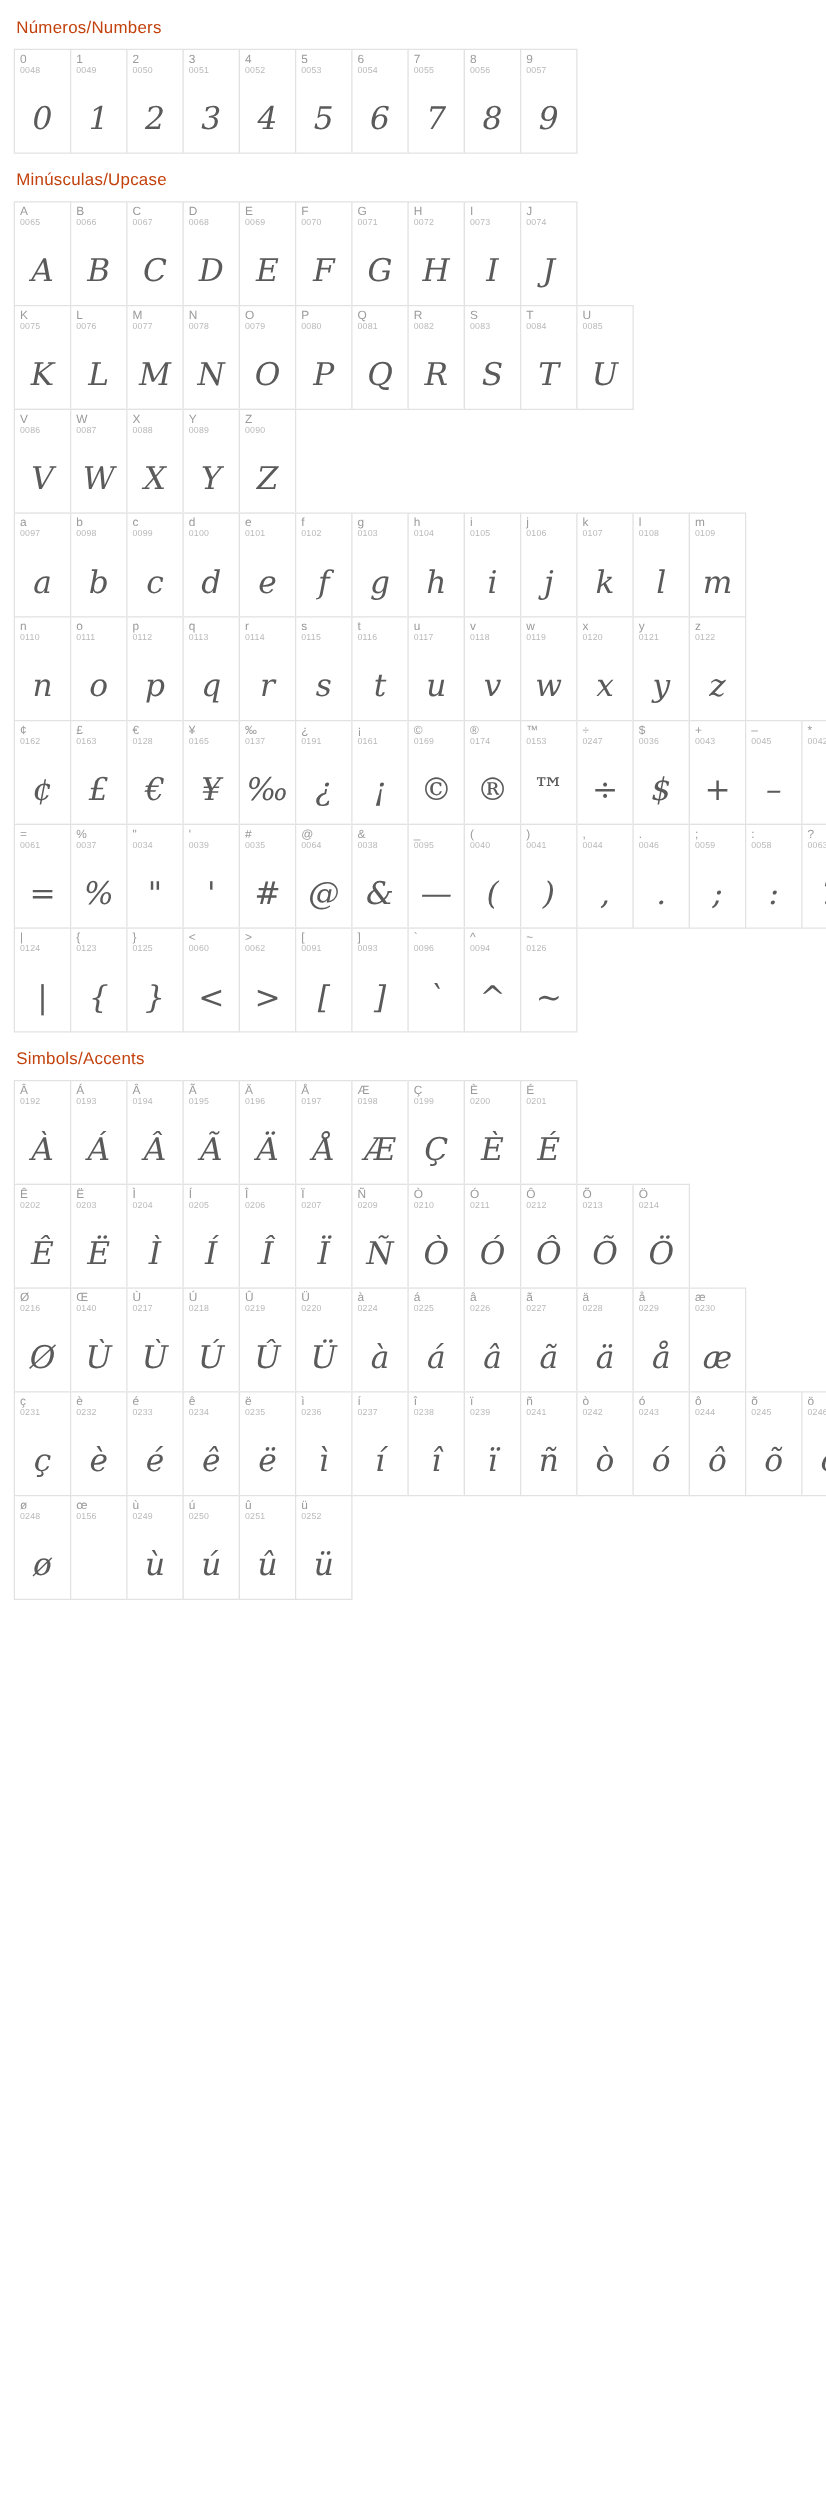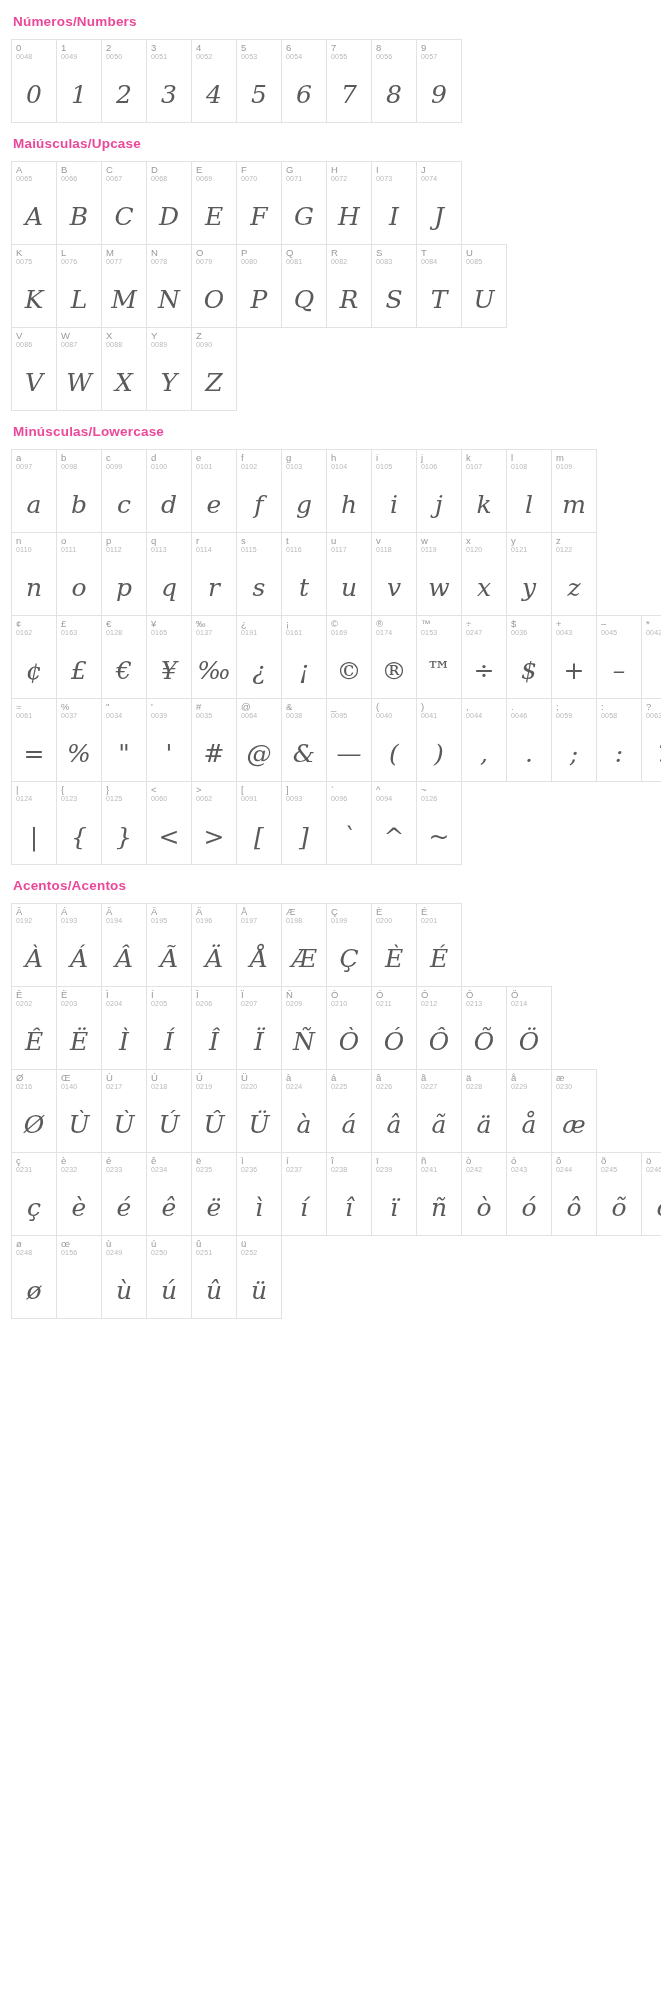--- a/index.html
+++ b/index.html
@@ -15,22 +15,22 @@
   .page {
     width: 661px;
     box-sizing: border-box;
     padding: 0 0 20px 0;
   }
   .section {
     margin: 0 0 0 0;
   }
   .section-title {
     font-size: 13.5px;
-    color: #ec4899;
-    font-weight: bold;
+    color: #c2410c;
+    font-weight: normal;
     padding: 14px 0 10px 13px;
     letter-spacing: 0.2px;
   }
   .grid {
     display: flex;
     flex-wrap: wrap;
     margin-left: 11px;
   }
   .row {
     display: flex;
@@ -138,21 +138,21 @@
             </div>
             <div class="cell">
               <span class="char">9</span>
               <span class="code">0057</span>
               <span class="glyph">9</span>
             </div>
           </div>
         </div>
       </div>
       <div class="section">
-        <div class="section-title">Maiúsculas/Upcase</div>
+        <div class="section-title">Minúsculas/Upcase</div>
         <div class="grid">
           <div class="row">
             <div class="cell">
               <span class="char">A</span>
               <span class="code">0065</span>
               <span class="glyph">A</span>
             </div>
             <div class="cell">
               <span class="char">B</span>
               <span class="code">0066</span>
@@ -274,167 +274,166 @@
             </div>
             <div class="cell">
               <span class="char">Y</span>
               <span class="code">0089</span>
               <span class="glyph">Y</span>
             </div>
             <div class="cell">
               <span class="char">Z</span>
               <span class="code">0090</span>
               <span class="glyph">Z</span>
-            </div>
-          </div>
-        </div>
-      </div>
-      <div class="section">
-        <div class="section-title">Minúsculas/Lowercase</div>
-        <div class="grid">
-          <div class="row">
-            <div class="cell">
-              <span class="char">a</span>
-              <span class="code">0097</span>
-              <span class="glyph">a</span>
-            </div>
-            <div class="cell">
-              <span class="char">b</span>
-              <span class="code">0098</span>
-              <span class="glyph">b</span>
-            </div>
-            <div class="cell">
-              <span class="char">c</span>
-              <span class="code">0099</span>
-              <span class="glyph">c</span>
-            </div>
-            <div class="cell">
-              <span class="char">d</span>
-              <span class="code">0100</span>
-              <span class="glyph">d</span>
-            </div>
-            <div class="cell">
-              <span class="char">e</span>
-              <span class="code">0101</span>
-              <span class="glyph">e</span>
-            </div>
-            <div class="cell">
-              <span class="char">f</span>
-              <span class="code">0102</span>
-              <span class="glyph">f</span>
-            </div>
-            <div class="cell">
-              <span class="char">g</span>
-              <span class="code">0103</span>
-              <span class="glyph">g</span>
-            </div>
-            <div class="cell">
-              <span class="char">h</span>
-              <span class="code">0104</span>
-              <span class="glyph">h</span>
-            </div>
-            <div class="cell">
-              <span class="char">i</span>
-              <span class="code">0105</span>
-              <span class="glyph">i</span>
-            </div>
-            <div class="cell">
-              <span class="char">j</span>
-              <span class="code">0106</span>
-              <span class="glyph">j</span>
-            </div>
-            <div class="cell">
-              <span class="char">k</span>
-              <span class="code">0107</span>
-              <span class="glyph">k</span>
-            </div>
-            <div class="cell">
-              <span class="char">l</span>
-              <span class="code">0108</span>
-              <span class="glyph">l</span>
-            </div>
-            <div class="cell">
-              <span class="char">m</span>
-              <span class="code">0109</span>
-              <span class="glyph">m</span>
-            </div>
-          </div>
-          <div class="row">
-            <div class="cell">
-              <span class="char">n</span>
-              <span class="code">0110</span>
-              <span class="glyph">n</span>
-            </div>
-            <div class="cell">
-              <span class="char">o</span>
-              <span class="code">0111</span>
-              <span class="glyph">o</span>
-            </div>
-            <div class="cell">
-              <span class="char">p</span>
-              <span class="code">0112</span>
-              <span class="glyph">p</span>
-            </div>
-            <div class="cell">
-              <span class="char">q</span>
-              <span class="code">0113</span>
-              <span class="glyph">q</span>
-            </div>
-            <div class="cell">
-              <span class="char">r</span>
-              <span class="code">0114</span>
-              <span class="glyph">r</span>
-            </div>
-            <div class="cell">
-              <span class="char">s</span>
-              <span class="code">0115</span>
-              <span class="glyph">s</span>
-            </div>
-            <div class="cell">
-              <span class="char">t</span>
-              <span class="code">0116</span>
-              <span class="glyph">t</span>
-            </div>
-            <div class="cell">
-              <span class="char">u</span>
-              <span class="code">0117</span>
-              <span class="glyph">u</span>
-            </div>
-            <div class="cell">
-              <span class="char">v</span>
-              <span class="code">0118</span>
-              <span class="glyph">v</span>
-            </div>
-            <div class="cell">
-              <span class="char">w</span>
-              <span class="code">0119</span>
-              <span class="glyph">w</span>
-            </div>
-            <div class="cell">
-              <span class="char">x</span>
-              <span class="code">0120</span>
-              <span class="glyph">x</span>
-            </div>
-            <div class="cell">
-              <span class="char">y</span>
-              <span class="code">0121</span>
-              <span class="glyph">y</span>
-            </div>
-            <div class="cell">
-              <span class="char">z</span>
-              <span class="code">0122</span>
-              <span class="glyph">z</span>
             </div>
           </div>
         </div>
       </div>
       <div class="section">
         <div class="grid">
           <div class="row">
             <div class="cell">
+              <span class="char">a</span>
+              <span class="code">0097</span>
+              <span class="glyph">a</span>
+            </div>
+            <div class="cell">
+              <span class="char">b</span>
+              <span class="code">0098</span>
+              <span class="glyph">b</span>
+            </div>
+            <div class="cell">
+              <span class="char">c</span>
+              <span class="code">0099</span>
+              <span class="glyph">c</span>
+            </div>
+            <div class="cell">
+              <span class="char">d</span>
+              <span class="code">0100</span>
+              <span class="glyph">d</span>
+            </div>
+            <div class="cell">
+              <span class="char">e</span>
+              <span class="code">0101</span>
+              <span class="glyph">e</span>
+            </div>
+            <div class="cell">
+              <span class="char">f</span>
+              <span class="code">0102</span>
+              <span class="glyph">f</span>
+            </div>
+            <div class="cell">
+              <span class="char">g</span>
+              <span class="code">0103</span>
+              <span class="glyph">g</span>
+            </div>
+            <div class="cell">
+              <span class="char">h</span>
+              <span class="code">0104</span>
+              <span class="glyph">h</span>
+            </div>
+            <div class="cell">
+              <span class="char">i</span>
+              <span class="code">0105</span>
+              <span class="glyph">i</span>
+            </div>
+            <div class="cell">
+              <span class="char">j</span>
+              <span class="code">0106</span>
+              <span class="glyph">j</span>
+            </div>
+            <div class="cell">
+              <span class="char">k</span>
+              <span class="code">0107</span>
+              <span class="glyph">k</span>
+            </div>
+            <div class="cell">
+              <span class="char">l</span>
+              <span class="code">0108</span>
+              <span class="glyph">l</span>
+            </div>
+            <div class="cell">
+              <span class="char">m</span>
+              <span class="code">0109</span>
+              <span class="glyph">m</span>
+            </div>
+          </div>
+          <div class="row">
+            <div class="cell">
+              <span class="char">n</span>
+              <span class="code">0110</span>
+              <span class="glyph">n</span>
+            </div>
+            <div class="cell">
+              <span class="char">o</span>
+              <span class="code">0111</span>
+              <span class="glyph">o</span>
+            </div>
+            <div class="cell">
+              <span class="char">p</span>
+              <span class="code">0112</span>
+              <span class="glyph">p</span>
+            </div>
+            <div class="cell">
+              <span class="char">q</span>
+              <span class="code">0113</span>
+              <span class="glyph">q</span>
+            </div>
+            <div class="cell">
+              <span class="char">r</span>
+              <span class="code">0114</span>
+              <span class="glyph">r</span>
+            </div>
+            <div class="cell">
+              <span class="char">s</span>
+              <span class="code">0115</span>
+              <span class="glyph">s</span>
+            </div>
+            <div class="cell">
+              <span class="char">t</span>
+              <span class="code">0116</span>
+              <span class="glyph">t</span>
+            </div>
+            <div class="cell">
+              <span class="char">u</span>
+              <span class="code">0117</span>
+              <span class="glyph">u</span>
+            </div>
+            <div class="cell">
+              <span class="char">v</span>
+              <span class="code">0118</span>
+              <span class="glyph">v</span>
+            </div>
+            <div class="cell">
+              <span class="char">w</span>
+              <span class="code">0119</span>
+              <span class="glyph">w</span>
+            </div>
+            <div class="cell">
+              <span class="char">x</span>
+              <span class="code">0120</span>
+              <span class="glyph">x</span>
+            </div>
+            <div class="cell">
+              <span class="char">y</span>
+              <span class="code">0121</span>
+              <span class="glyph">y</span>
+            </div>
+            <div class="cell">
+              <span class="char">z</span>
+              <span class="code">0122</span>
+              <span class="glyph">z</span>
+            </div>
+          </div>
+        </div>
+      </div>
+      <div class="section">
+        <div class="grid">
+          <div class="row">
+            <div class="cell">
               <span class="char">¢</span>
               <span class="code">0162</span>
               <span class="glyph">¢</span>
             </div>
             <div class="cell">
               <span class="char">£</span>
               <span class="code">0163</span>
               <span class="glyph">£</span>
             </div>
             <div class="cell">
@@ -628,21 +627,21 @@
             </div>
             <div class="cell">
               <span class="char">~</span>
               <span class="code">0126</span>
               <span class="glyph">~</span>
             </div>
           </div>
         </div>
       </div>
       <div class="section">
-        <div class="section-title">Acentos/Acentos</div>
+        <div class="section-title">Simbols/Accents</div>
         <div class="grid">
           <div class="row">
             <div class="cell">
               <span class="char">Â</span>
               <span class="code">0192</span>
               <span class="glyph">À</span>
             </div>
             <div class="cell">
               <span class="char">Á</span>
               <span class="code">0193</span>

